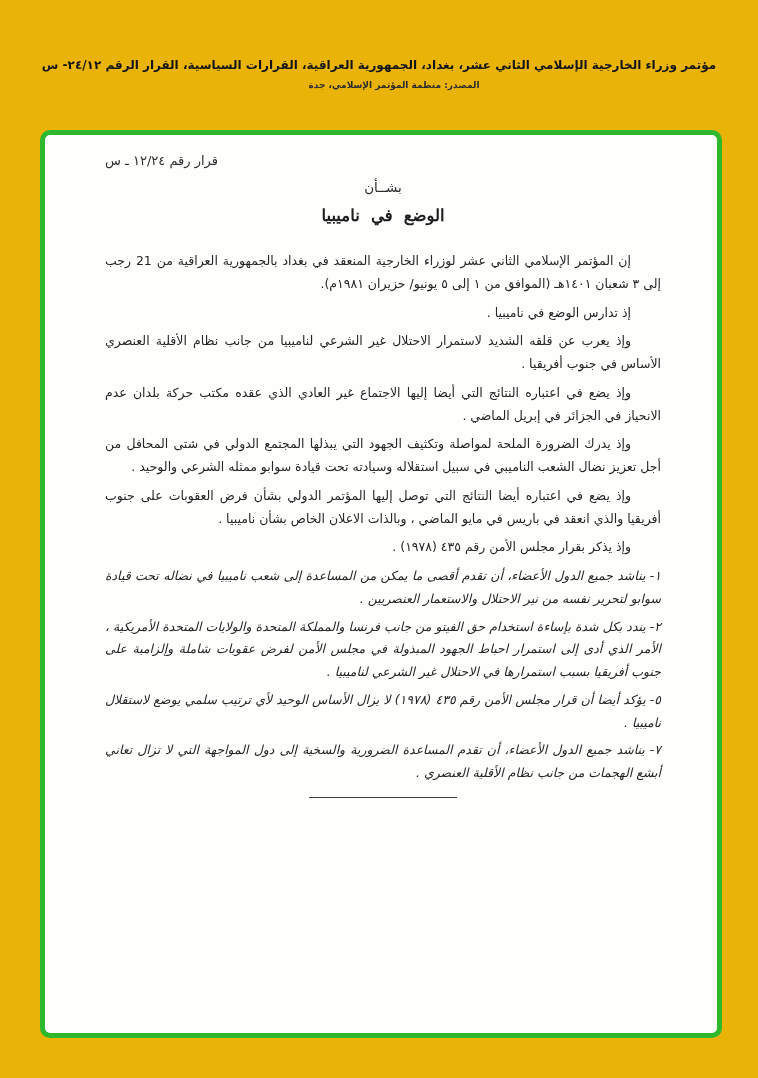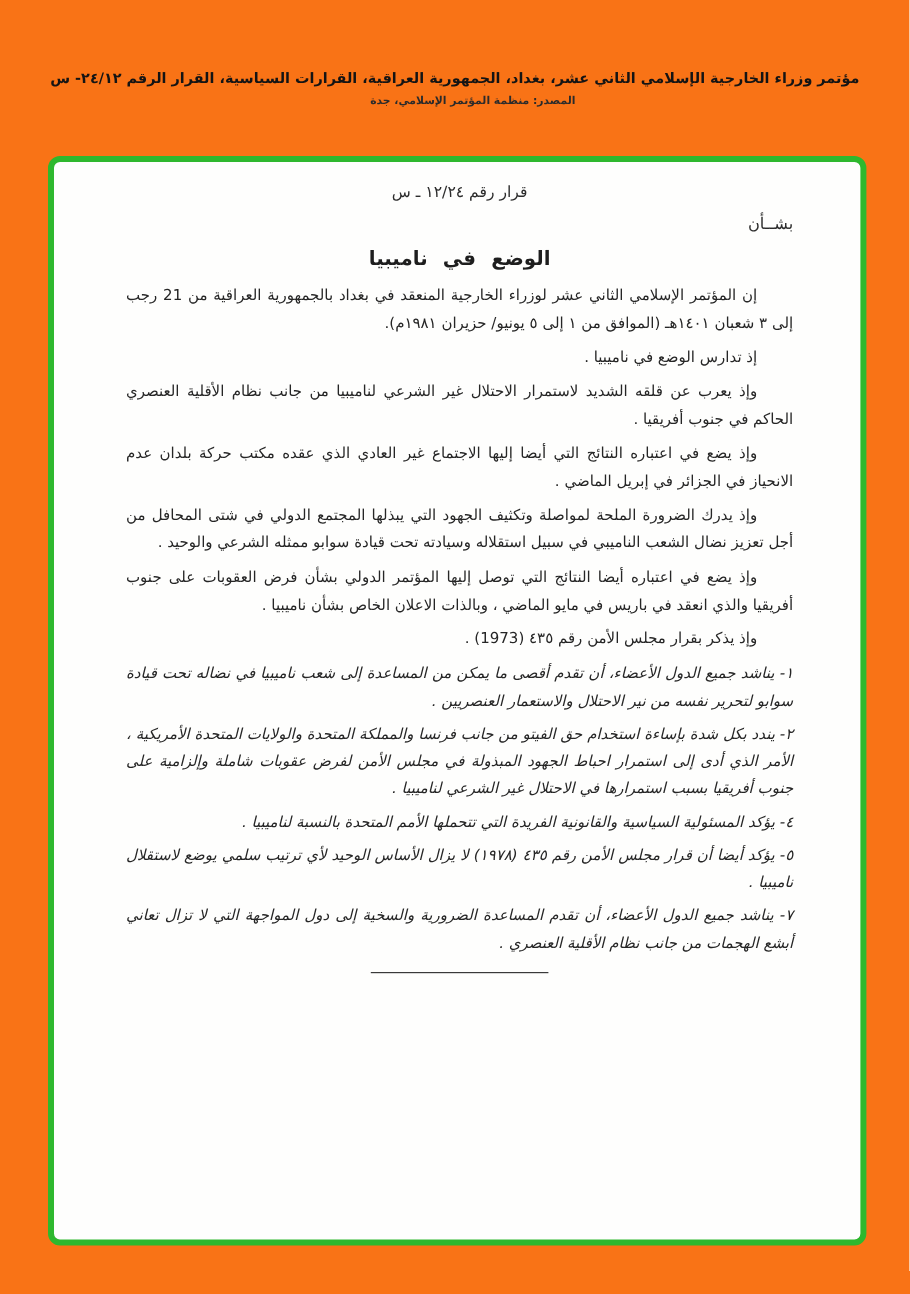--- a/index.html
+++ b/index.html
@@ -4,21 +4,21 @@
 <style>
   * { margin: 0; padding: 0; box-sizing: border-box; }
   html, body { background: #ffffff; }
   body {
     width: 758px; height: 1078px;
     font-family: "DejaVu Sans", sans-serif;
     position: relative; overflow: hidden;
   }
   .page {
     width: 758px; height: 1078px;
-    background: #f97316;
+    background: #eab308;
     position: relative;
   }
   .top-header {
     padding-top: 56px;
     text-align: center;
     direction: rtl;
     font-weight: bold;
     font-size: 12px;
     color: #141414;
     letter-spacing: 0.2px;
@@ -43,39 +43,40 @@
     padding: 14px 56px 18px 60px;
   }
   .doc {
     direction: rtl;
     color: #262626;
     font-size: 12.5px;
     line-height: 1.82;
     text-align: justify;
   }
   .ref-line {
-    text-align: center;
+    text-align: left;
     font-size: 13px;
     margin-bottom: 2px;
     color: #2c2c2c;
   }
   .subject-line {
-    text-align: right;
+    text-align: center;
     font-size: 13.5px;
     margin-bottom: 2px;
     letter-spacing: 1.5px;
     color: #2c2c2c;
   }
   .doc-title {
     text-align: center;
     font-size: 16.5px;
     font-weight: bold;
     word-spacing: 7px;
-    margin-bottom: 4px;
+    margin-bottom: 19px;
     color: #1e1e1e;
+    font-family: Liberation Serif, serif;
   }
   p.para {
     margin-bottom: 6px;
     text-indent: 30px;
   }
   .items { margin-top: 2px; font-style: italic; }
   .item {
     margin-bottom: 5px;
     text-align: justify;
   }
@@ -96,38 +97,34 @@
 
   <div class="doc-frame">
     <div class="doc">
 
       <div class="ref-line">قرار رقم ١٢/٢٤ ـ س</div>
       <div class="subject-line">بشــأن</div>
       <div class="doc-title">الوضع في ناميبيا</div>
 
       <p class="para">إن المؤتمر الإسلامي الثاني عشر لوزراء الخارجية المنعقد في بغداد بالجمهورية العراقية من 21 رجب إلى ٣ شعبان ١٤٠١هـ (الموافق من ١ إلى ٥ يونيو/ حزيران ١٩٨١م).</p>
       <p class="para">إذ تدارس الوضع في ناميبيا .</p>
-      <p class="para">وإذ يعرب عن قلقه الشديد لاستمرار الاحتلال غير الشرعي لناميبيا من جانب نظام الأقلية العنصري الحاكم في جنوب أفريقيا .</p>
+      <p class="para">وإذ يعرب عن قلقه الشديد لاستمرار الاحتلال غير الشرعي لناميبيا من جانب نظام الأقلية العنصري الأساس في جنوب أفريقيا .</p>
       <p class="para">وإذ يضع في اعتباره النتائج التي أيضا إليها الاجتماع غير العادي الذي عقده مكتب حركة بلدان عدم الانحياز في الجزائر في إبريل الماضي .</p>
       <p class="para">وإذ يدرك الضرورة الملحة لمواصلة وتكثيف الجهود التي يبذلها المجتمع الدولي في شتى المحافل من أجل تعزيز نضال الشعب الناميبي في سبيل استقلاله وسيادته تحت قيادة سوابو ممثله الشرعي والوحيد .</p>
       <p class="para">وإذ يضع في اعتباره أيضا النتائج التي توصل إليها المؤتمر الدولي بشأن فرض العقوبات على جنوب أفريقيا والذي انعقد في باريس في مايو الماضي ، وبالذات الاعلان الخاص بشأن ناميبيا .</p>
-      <p class="para">وإذ يذكر بقرار مجلس الأمن رقم ٤٣٥ (1973) .</p>
+      <p class="para">وإذ يذكر بقرار مجلس الأمن رقم ٤٣٥ (١٩٧٨) .</p>
 
       <div class="items">
         <div class="item">
           <span class="num">١-</span>
           <span>يناشد جميع الدول الأعضاء، أن تقدم أقصى ما يمكن من المساعدة إلى شعب ناميبيا في نضاله تحت قيادة سوابو لتحرير نفسه من نير الاحتلال والاستعمار العنصريين .</span>
         </div>
         <div class="item">
           <span class="num">٢-</span>
           <span>يندد بكل شدة بإساءة استخدام حق الفيتو من جانب فرنسا والمملكة المتحدة والولايات المتحدة الأمريكية ، الأمر الذي أدى إلى استمرار احباط الجهود المبذولة في مجلس الأمن لفرض عقوبات شاملة وإلزامية على جنوب أفريقيا بسبب استمرارها في الاحتلال غير الشرعي لناميبيا .</span>
-        </div>
-        <div class="item">
-          <span class="num">٤-</span>
-          <span>يؤكد المسئولية السياسية والقانونية الفريدة التي تتحملها الأمم المتحدة بالنسبة لناميبيا .</span>
         </div>
         <div class="item">
           <span class="num">٥-</span>
           <span>يؤكد أيضا أن قرار مجلس الأمن رقم ٤٣٥ (١٩٧٨) لا يزال الأساس الوحيد لأي ترتيب سلمي يوضع لاستقلال ناميبيا .</span>
         </div>
         <div class="item">
           <span class="num">٧-</span>
           <span>يناشد جميع الدول الأعضاء، أن تقدم المساعدة الضرورية والسخية إلى دول المواجهة التي لا تزال تعاني أبشع الهجمات من جانب نظام الأقلية العنصري .</span>
         </div>
       </div>

